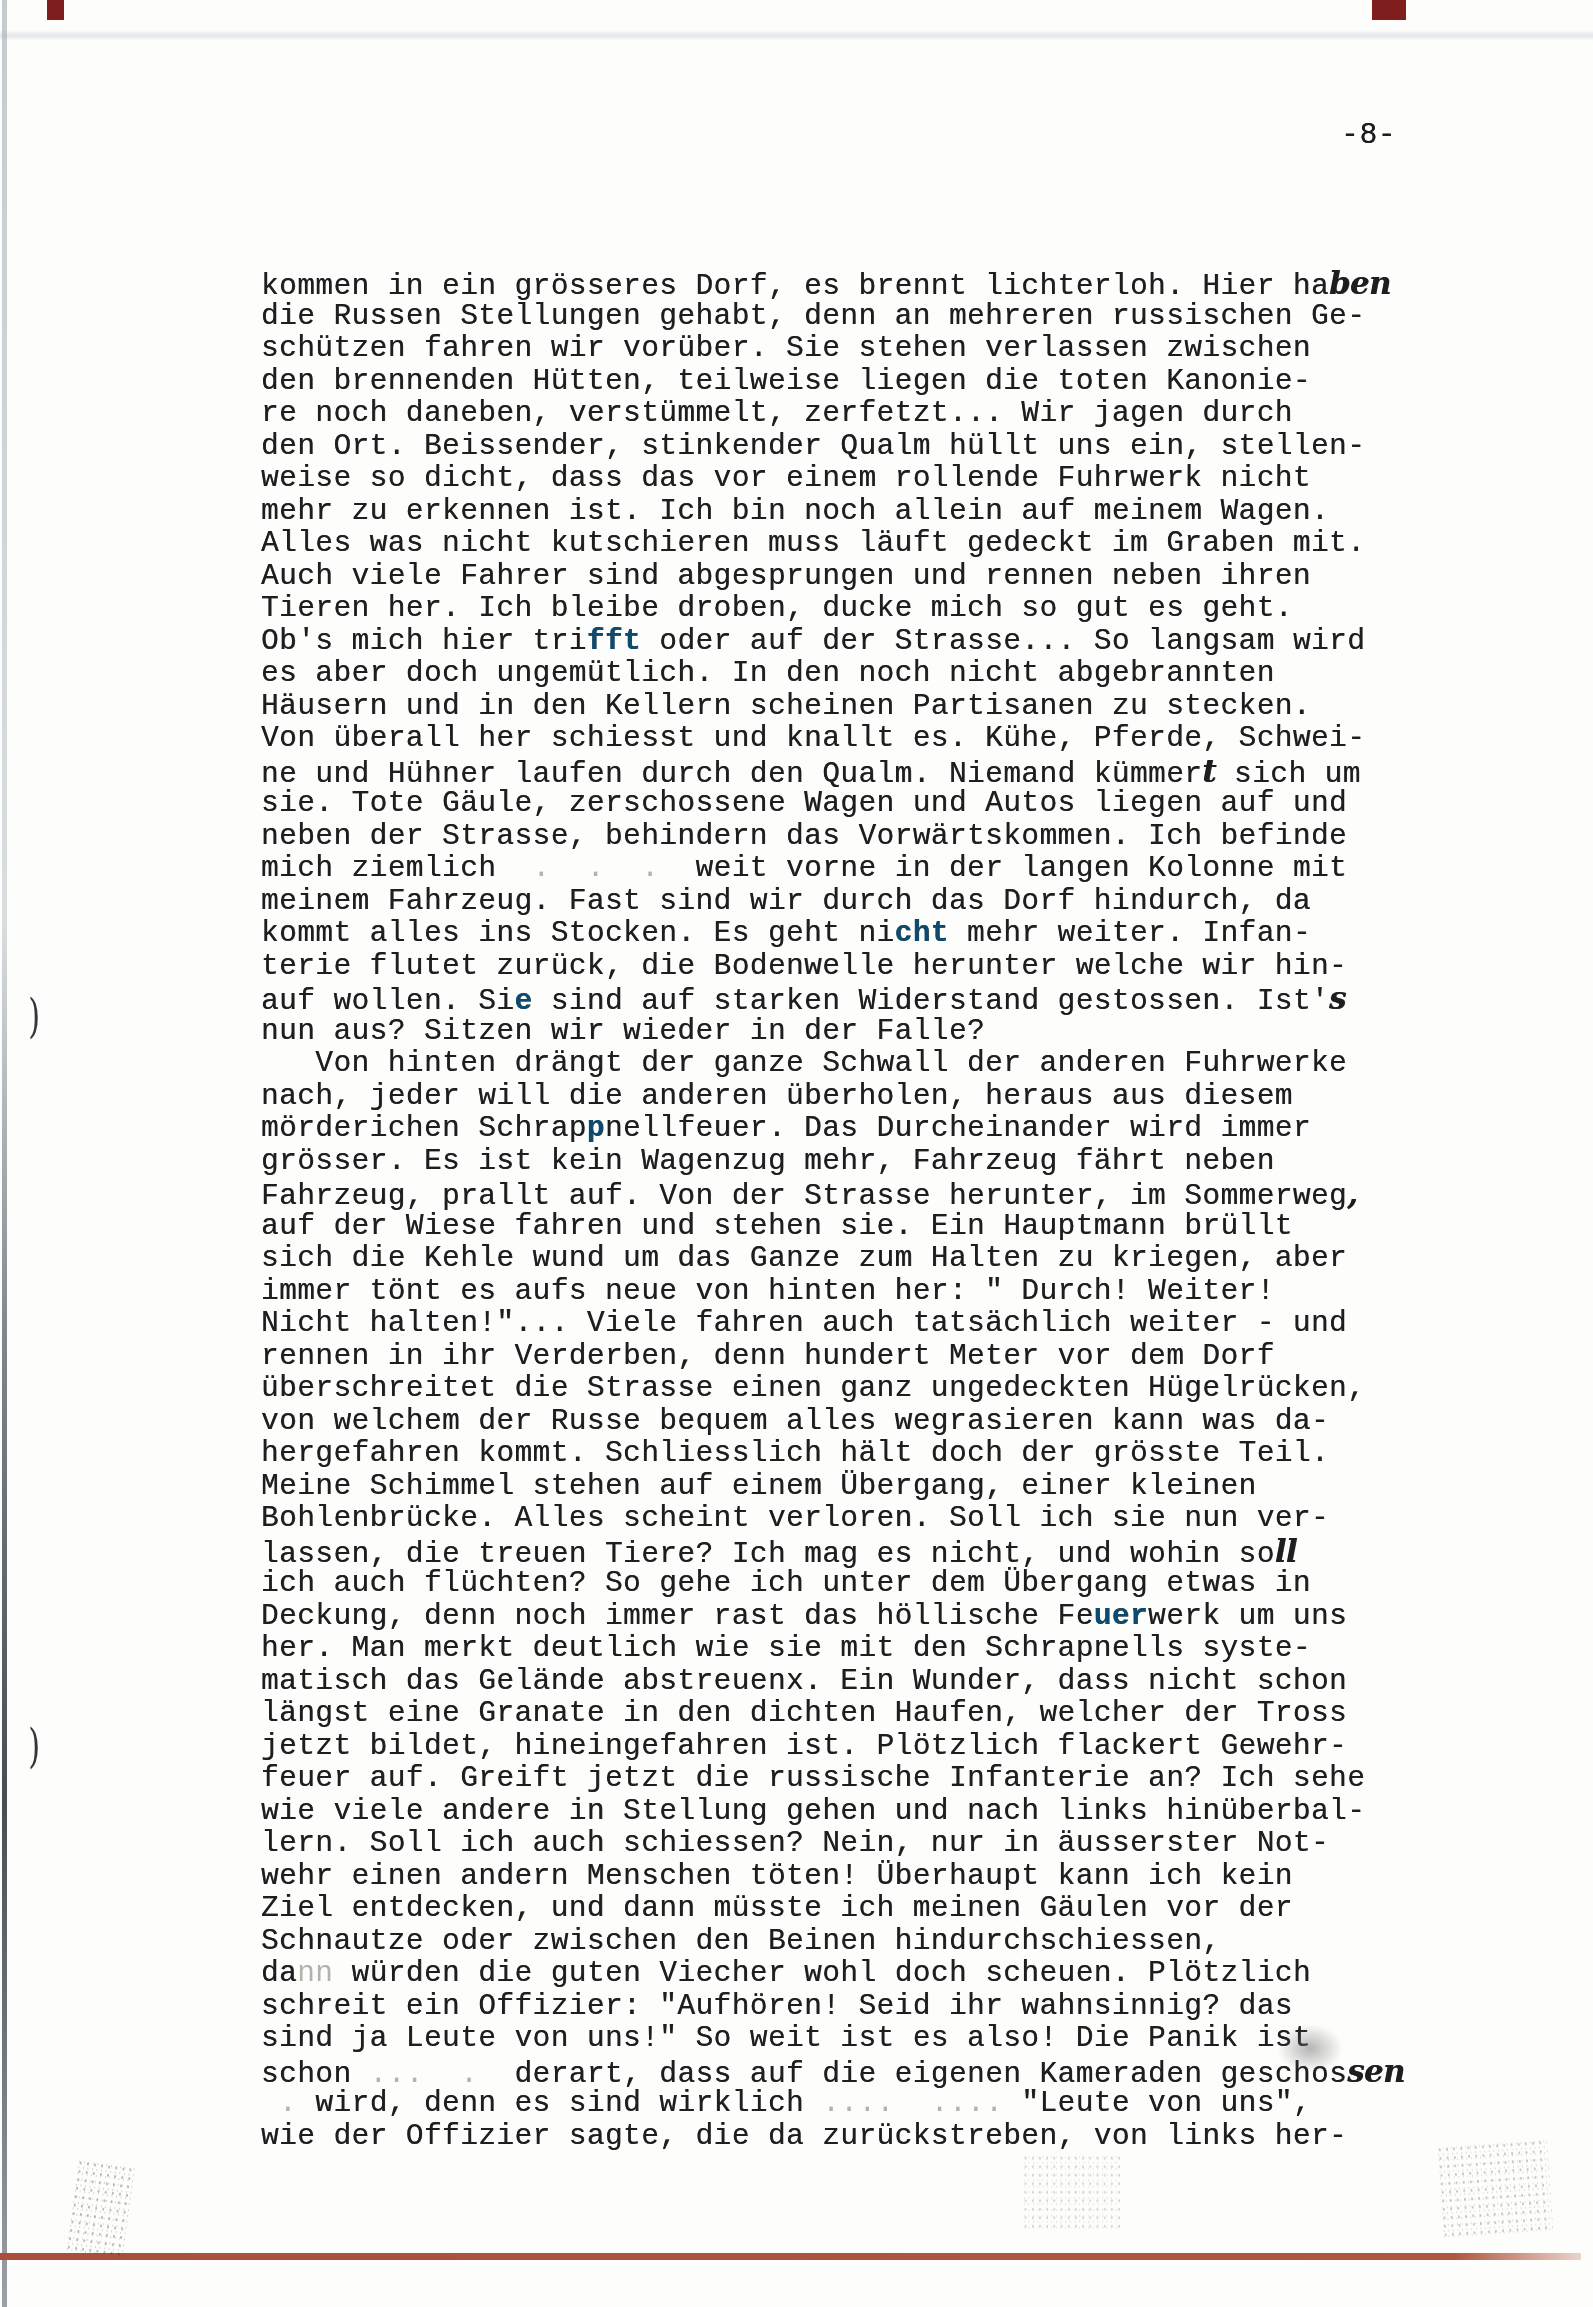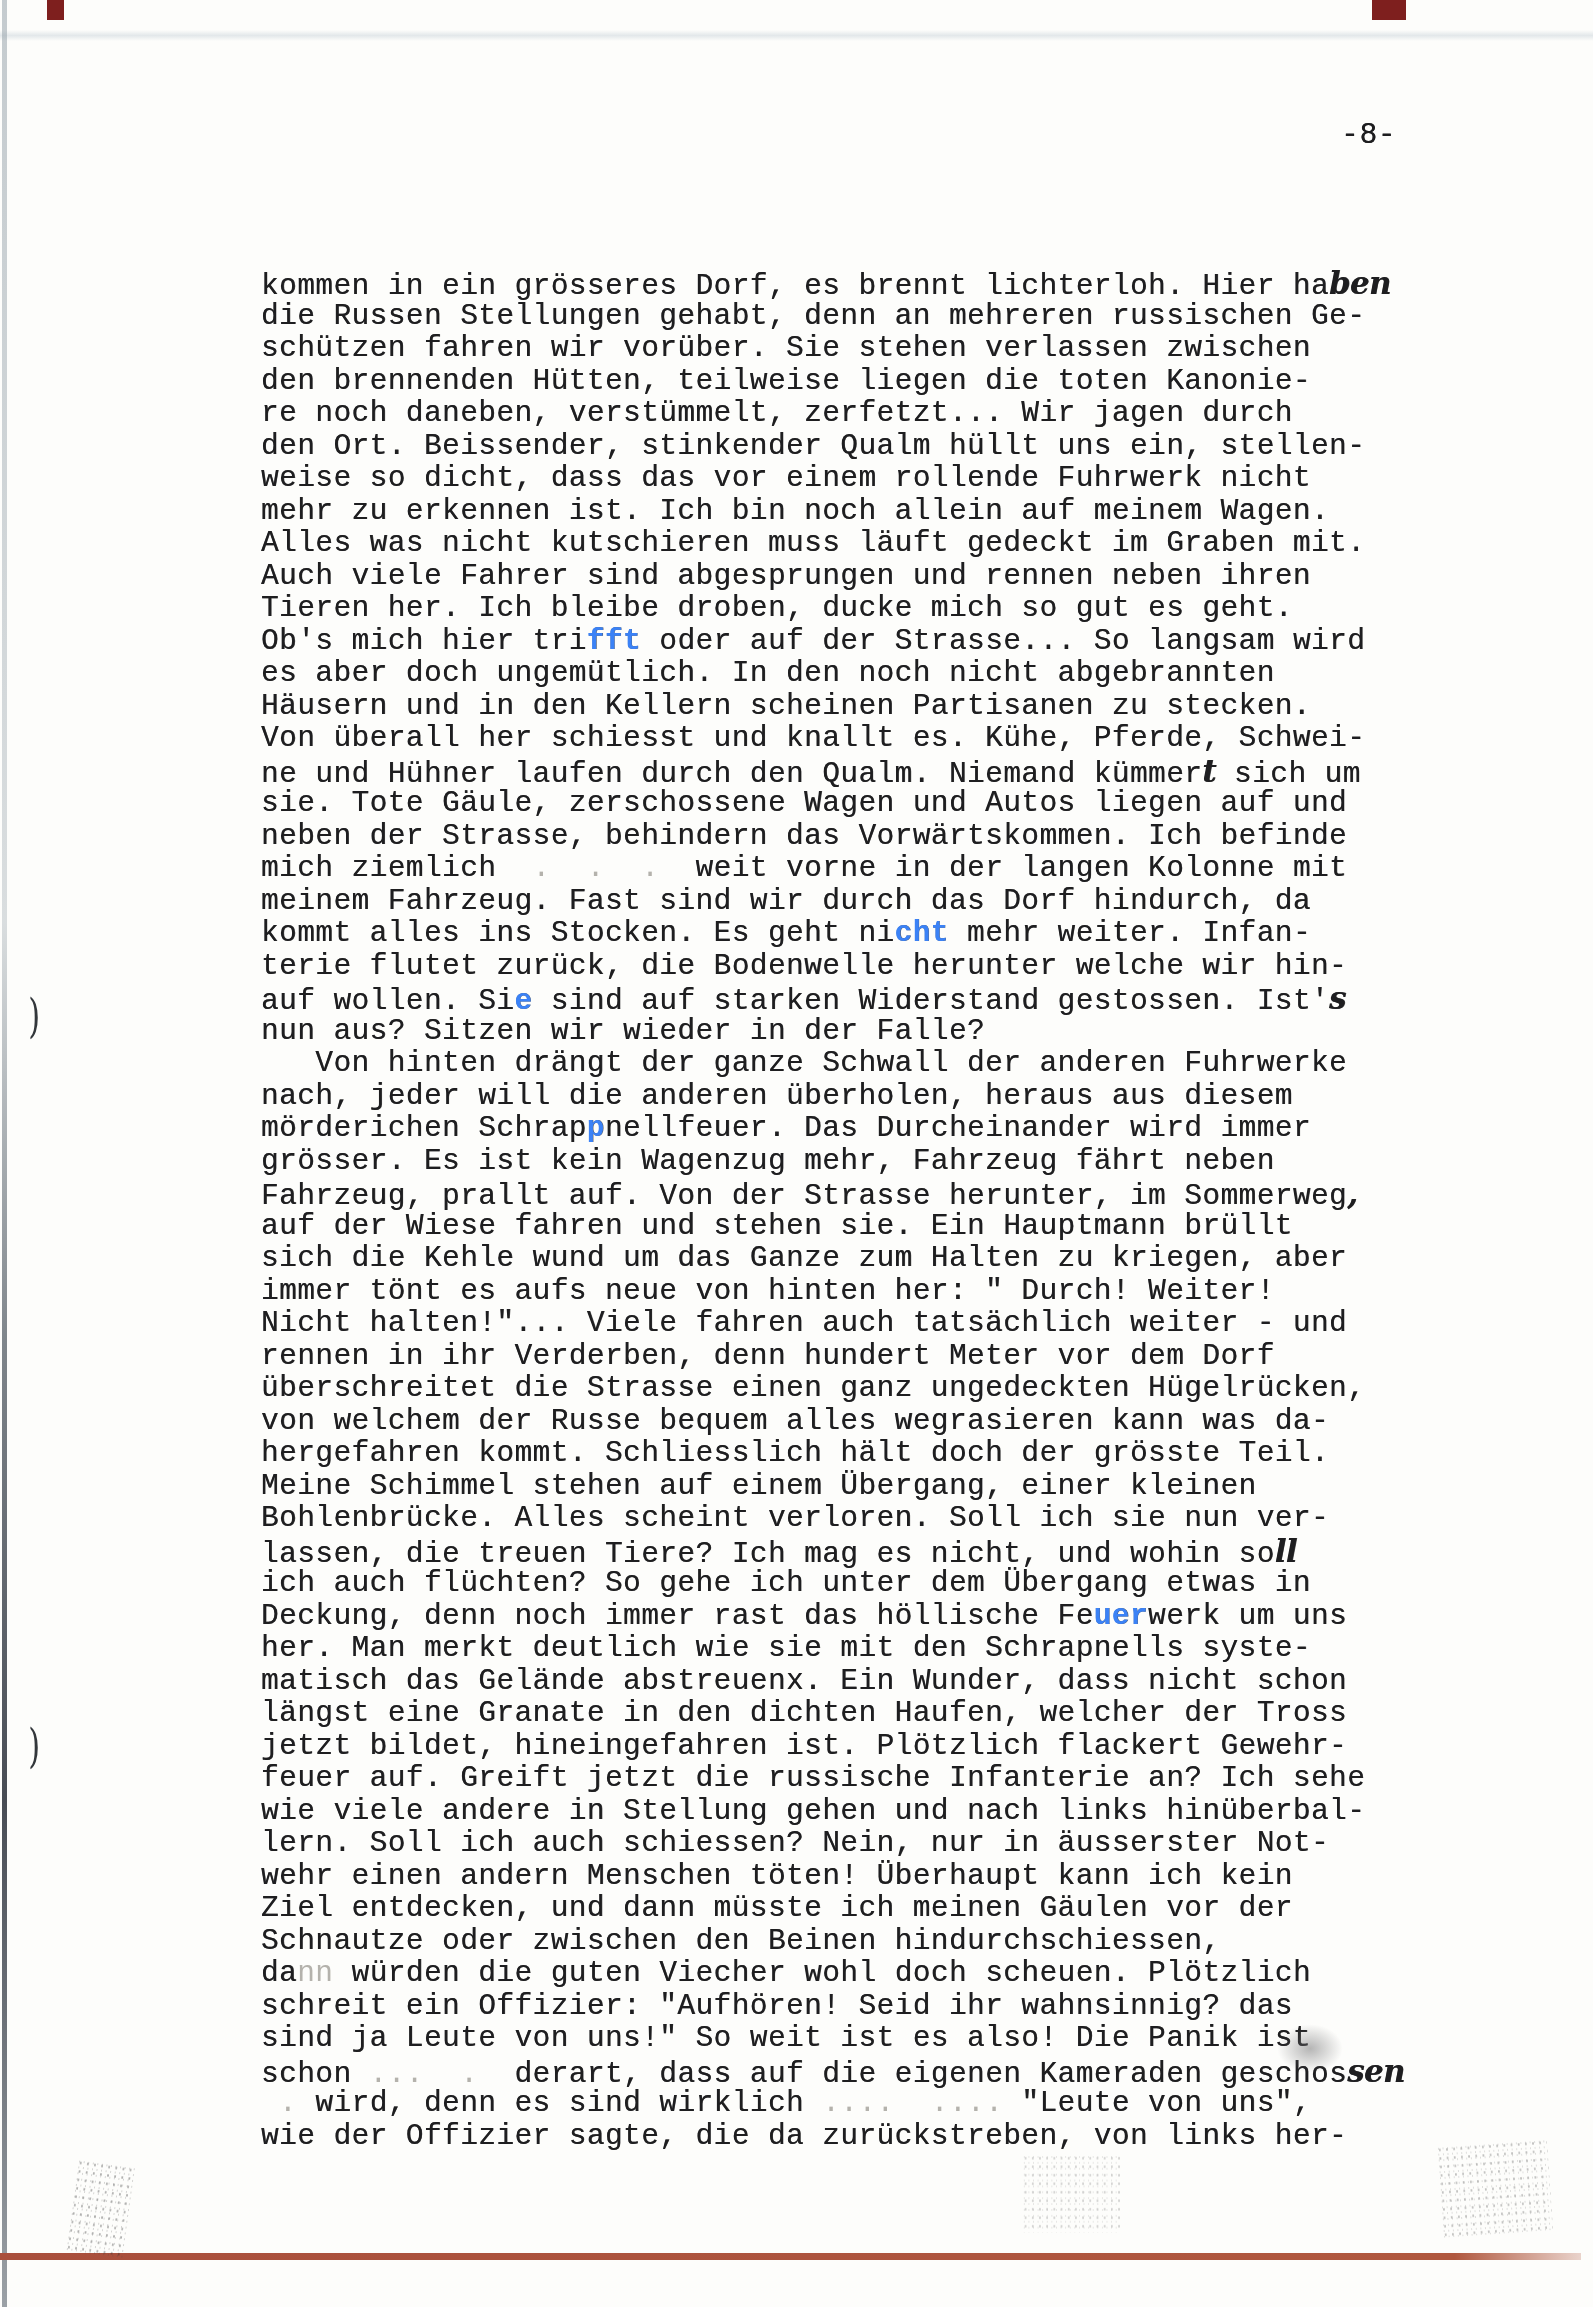--- a/index.html
+++ b/index.html
@@ -39,21 +39,21 @@
     white-space:pre;
     text-shadow:0.3px 0 0 rgba(20,20,20,.75);
     margin-top:24px;
   }
   .text-block .line{height:32.5px;}
   .hand{
     font-family:"DejaVu Serif", serif;
     font-style:italic;font-weight:700;
     letter-spacing:-0.7px;font-size:1.05em;
   }
-  .bold{font-weight:700;color:#3b82f6;}
+  .bold{font-weight:700;color:#0c4a6e;}
   .faint{color:#b4b2ac;text-shadow:none;}
   .paren-mark{
     position:absolute;left:25px;
     font-family:"DejaVu Serif", serif;
     font-size:47px;color:#33373b;
     transform:scaleX(.65);
   }
   .paren-mark.p1{top:988px;}
   .paren-mark.p2{top:1718px;}
   .redline{

